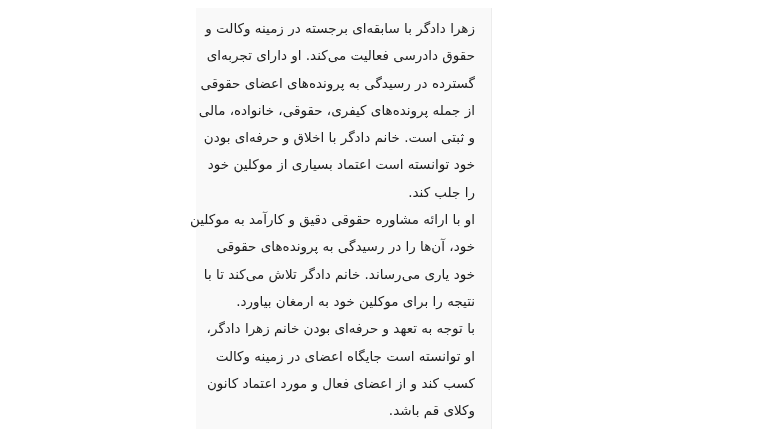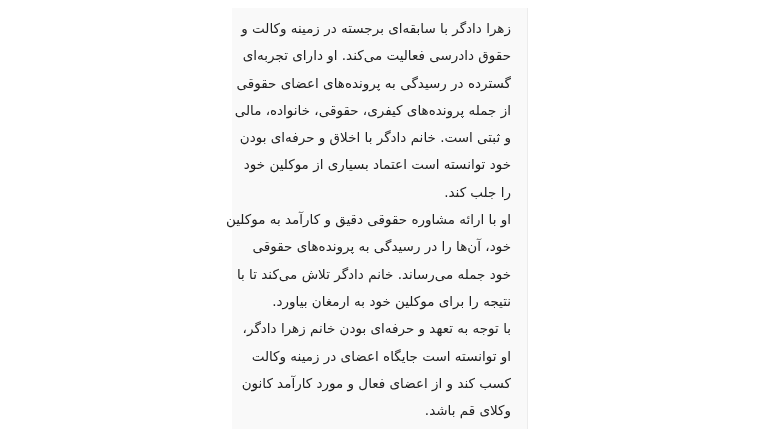--- a/index.html
+++ b/index.html
@@ -15,21 +15,20 @@
     }
     .text-card {
       position: absolute;
       left: 196px;
       top: 8px;
       width: 296px;
       height: 421px;
       background: #f9f9f9;
       border-right: 1px solid #ececec;
       box-sizing: border-box;
-      margin-left: 36px;
     }
     .content {
       position: absolute;
       right: 16px;
       top: 7px;
       width: 272px;
       direction: rtl;
       text-align: right;
       font-family: "DejaVu Sans", sans-serif;
       font-size: 13.5px;
@@ -51,23 +50,23 @@
       <span class="line">حقوق دادرسی فعالیت می‌کند. او دارای تجربه‌ای</span>
       <span class="line">گسترده در رسیدگی به پرونده‌های اعضای حقوقی</span>
       <span class="line">از جمله پرونده‌های کیفری، حقوقی، خانواده، مالی</span>
       <span class="line">و ثبتی است. خانم دادگر با اخلاق و حرفه‌ای بودن</span>
       <span class="line">خود توانسته است اعتماد بسیاری از موکلین خود</span>
       <span class="line">را جلب کند.</span>
     </div>
     <div>
       <span class="line">او با ارائه مشاوره حقوقی دقیق و کارآمد به موکلین</span>
       <span class="line">خود، آن‌ها را در رسیدگی به پرونده‌های حقوقی</span>
-      <span class="line">خود جمله می‌رساند. خانم دادگر تلاش می‌کند تا با</span>
+      <span class="line">خود یاری می‌رساند. خانم دادگر تلاش می‌کند تا با</span>
       <span class="line">نتیجه را برای موکلین خود به ارمغان بیاورد.</span>
     </div>
     <div>
       <span class="line">با توجه به تعهد و حرفه‌ای بودن خانم زهرا دادگر،</span>
       <span class="line">او توانسته است جایگاه اعضای در زمینه وکالت</span>
-      <span class="line">کسب کند و از اعضای فعال و مورد کارآمد کانون</span>
+      <span class="line">کسب کند و از اعضای فعال و مورد اعتماد کانون</span>
       <span class="line">وکلای قم باشد.</span>
     </div>
   </div>
 </div>
 
 </body></html>

